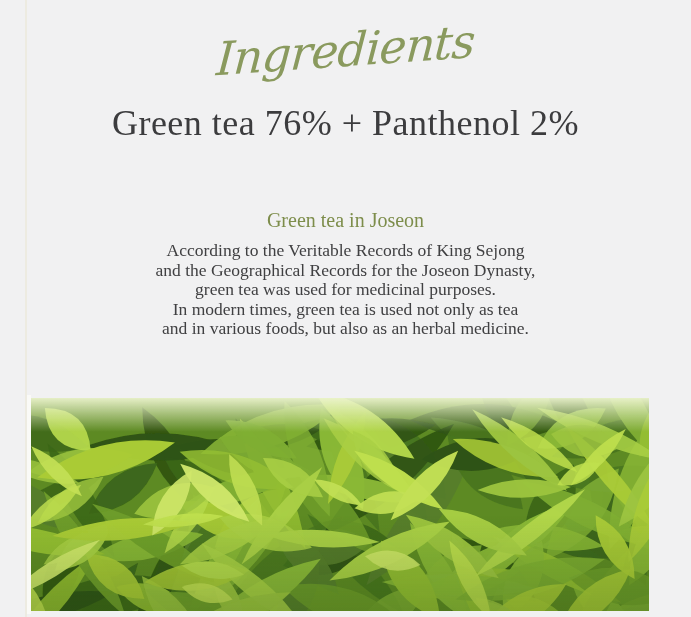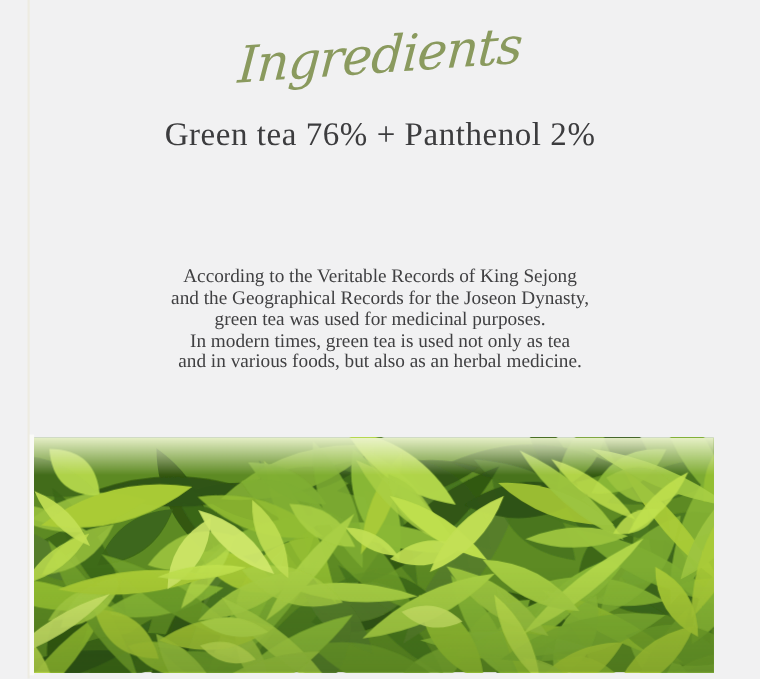--- a/index.html
+++ b/index.html
@@ -39,21 +39,21 @@
     line-height:64px;
     letter-spacing:-1px;
     color:var(--accent-green);
     transform:rotate(-4deg) skewX(-8deg);
   }
   .heading{
     position:absolute;
     top:103px; left:0; right:0;
     text-align:center;
     font-family:"Liberation Serif", serif;
-    font-size:30px;
+    font-size:36px;
     line-height:40px;
     letter-spacing:0.5px;
     color:var(--heading-text);
   }
   .section-subtitle{
     position:absolute;
     top:207px; left:0; right:0;
     text-align:center;
     font-family:"Liberation Serif", serif;
     font-size:20px;
@@ -90,20 +90,21 @@
 <body>
 
 <div class="page">
 
   <div class="left-edge-line"></div>
 
   <div class="script-title">Ingredients</div>
 
   <h1 class="heading" style="margin:0;font-weight:normal;">Green tea 76% + Panthenol 2%</h1>
 
+  <div class="section-subtitle">Green tea in Joseon</div>
 
   <div class="section-body">According to the Veritable Records of King Sejong
 and the Geographical Records for the Joseon Dynasty,
 green tea was used for medicinal purposes.
 In modern times, green tea is used not only as tea
 and in various foods, but also as an herbal medicine.</div>
 
   <div class="photo-ledge"></div>
 
   <div class="photo">

